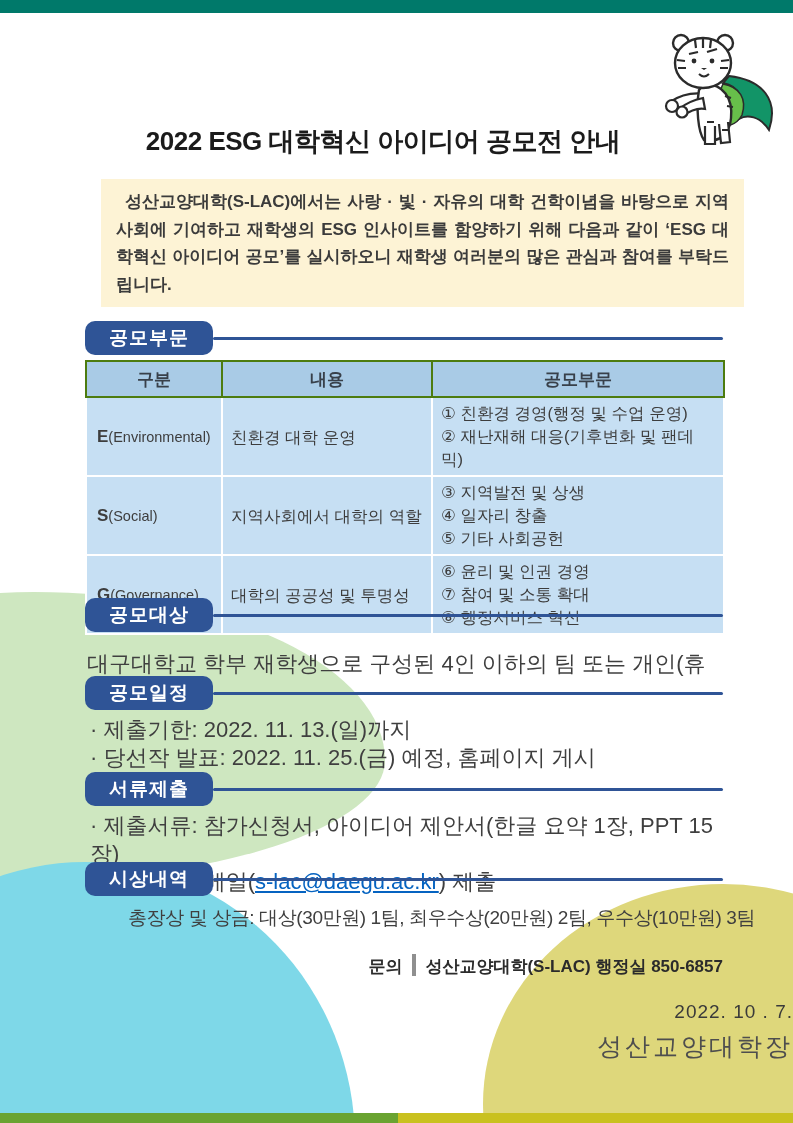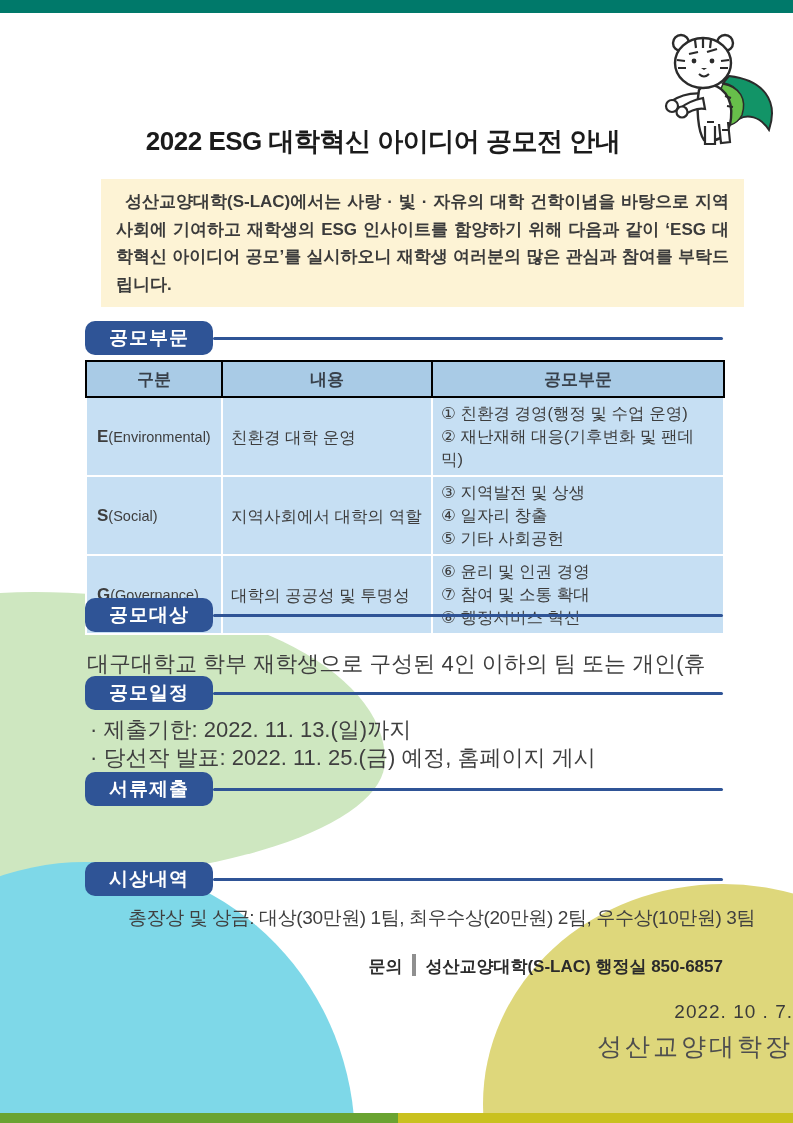--- a/index.html
+++ b/index.html
@@ -36,21 +36,21 @@
   .badge{width:128px;height:34px;line-height:34px;flex:0 0 128px;
     background:#2f5496;color:#ffffff;font-size:19px;font-weight:bold;
     text-align:center;border-radius:10px;letter-spacing:1px;}
   .rule{flex:1;height:3px;background:#2f5496;border-radius:2px;}
 
   .head-1{top:321px;} .head-2{top:598px;} .head-3{top:676px;}
   .head-4{top:772px;} .head-5{top:862px;align-items:center;}
 
   table.contest{top:360px;left:85px;width:638px;position:absolute;z-index:1;
     border-collapse:collapse;table-layout:fixed;}
-  .contest th{background:#a9cbe6;border:2px solid #000000;
+  .contest th{background:#a9cbe6;border:2px solid #4d7c0f;
     font-size:17px;font-weight:bold;color:#38404a;padding:4px 2px;height:26px;}
   .contest td{background:#c6dff3;border:2px solid #ffffff;
     font-size:16.5px;color:#3d3d3d;padding:4px 8px;vertical-align:middle;line-height:22px;}
   .contest td.c1{padding-left:10px;}
   .contest .letter{font-weight:bold;font-size:17px;}
   .contest .suffix{font-size:14.5px;}
   .cell-item{line-height:23px;}
 
   .body-text{font-size:22px;color:#3f3f3f;line-height:28px;}
   .target-body{top:650px;left:87px;width:640px;}
@@ -181,20 +181,26 @@
   </div>
   <div class="layer body-text schedule-list">
     <div>· 제출기한: 2022. 11. 13.(일)까지</div>
     <div>· 당선작 발표: 2022. 11. 25.(금) 예정, 홈페이지 게시</div>
   </div>
 
   <div class="layer section-head head-4">
     <div class="badge">서류제출</div>
     <div class="rule"></div>
   </div>
+  <div class="layer body-text submission-list">
+    <div>· 제출서류: 참가신청서, 아이디어 제안서(한글 요약 1장, PPT 15장)</div>
+    <div>
+      <span>· 제출방법: 메일(</span><a class="link">s-lac@daegu.ac.kr</a><span>) 제출</span>
+    </div>
+  </div>
 
   <div class="layer section-head head-5">
     <div class="badge">시상내역</div>
     <div class="rule"></div>
   </div>
   <div class="layer awards-body">총장상 및 상금: 대상(30만원) 1팀, 최우수상(20만원) 2팀, 우수상(10만원) 3팀</div>
 
   <div class="layer contact">
     <span>문의</span><span class="divider"></span><span>성산교양대학(S-LAC) 행정실 850-6857</span>
   </div>

